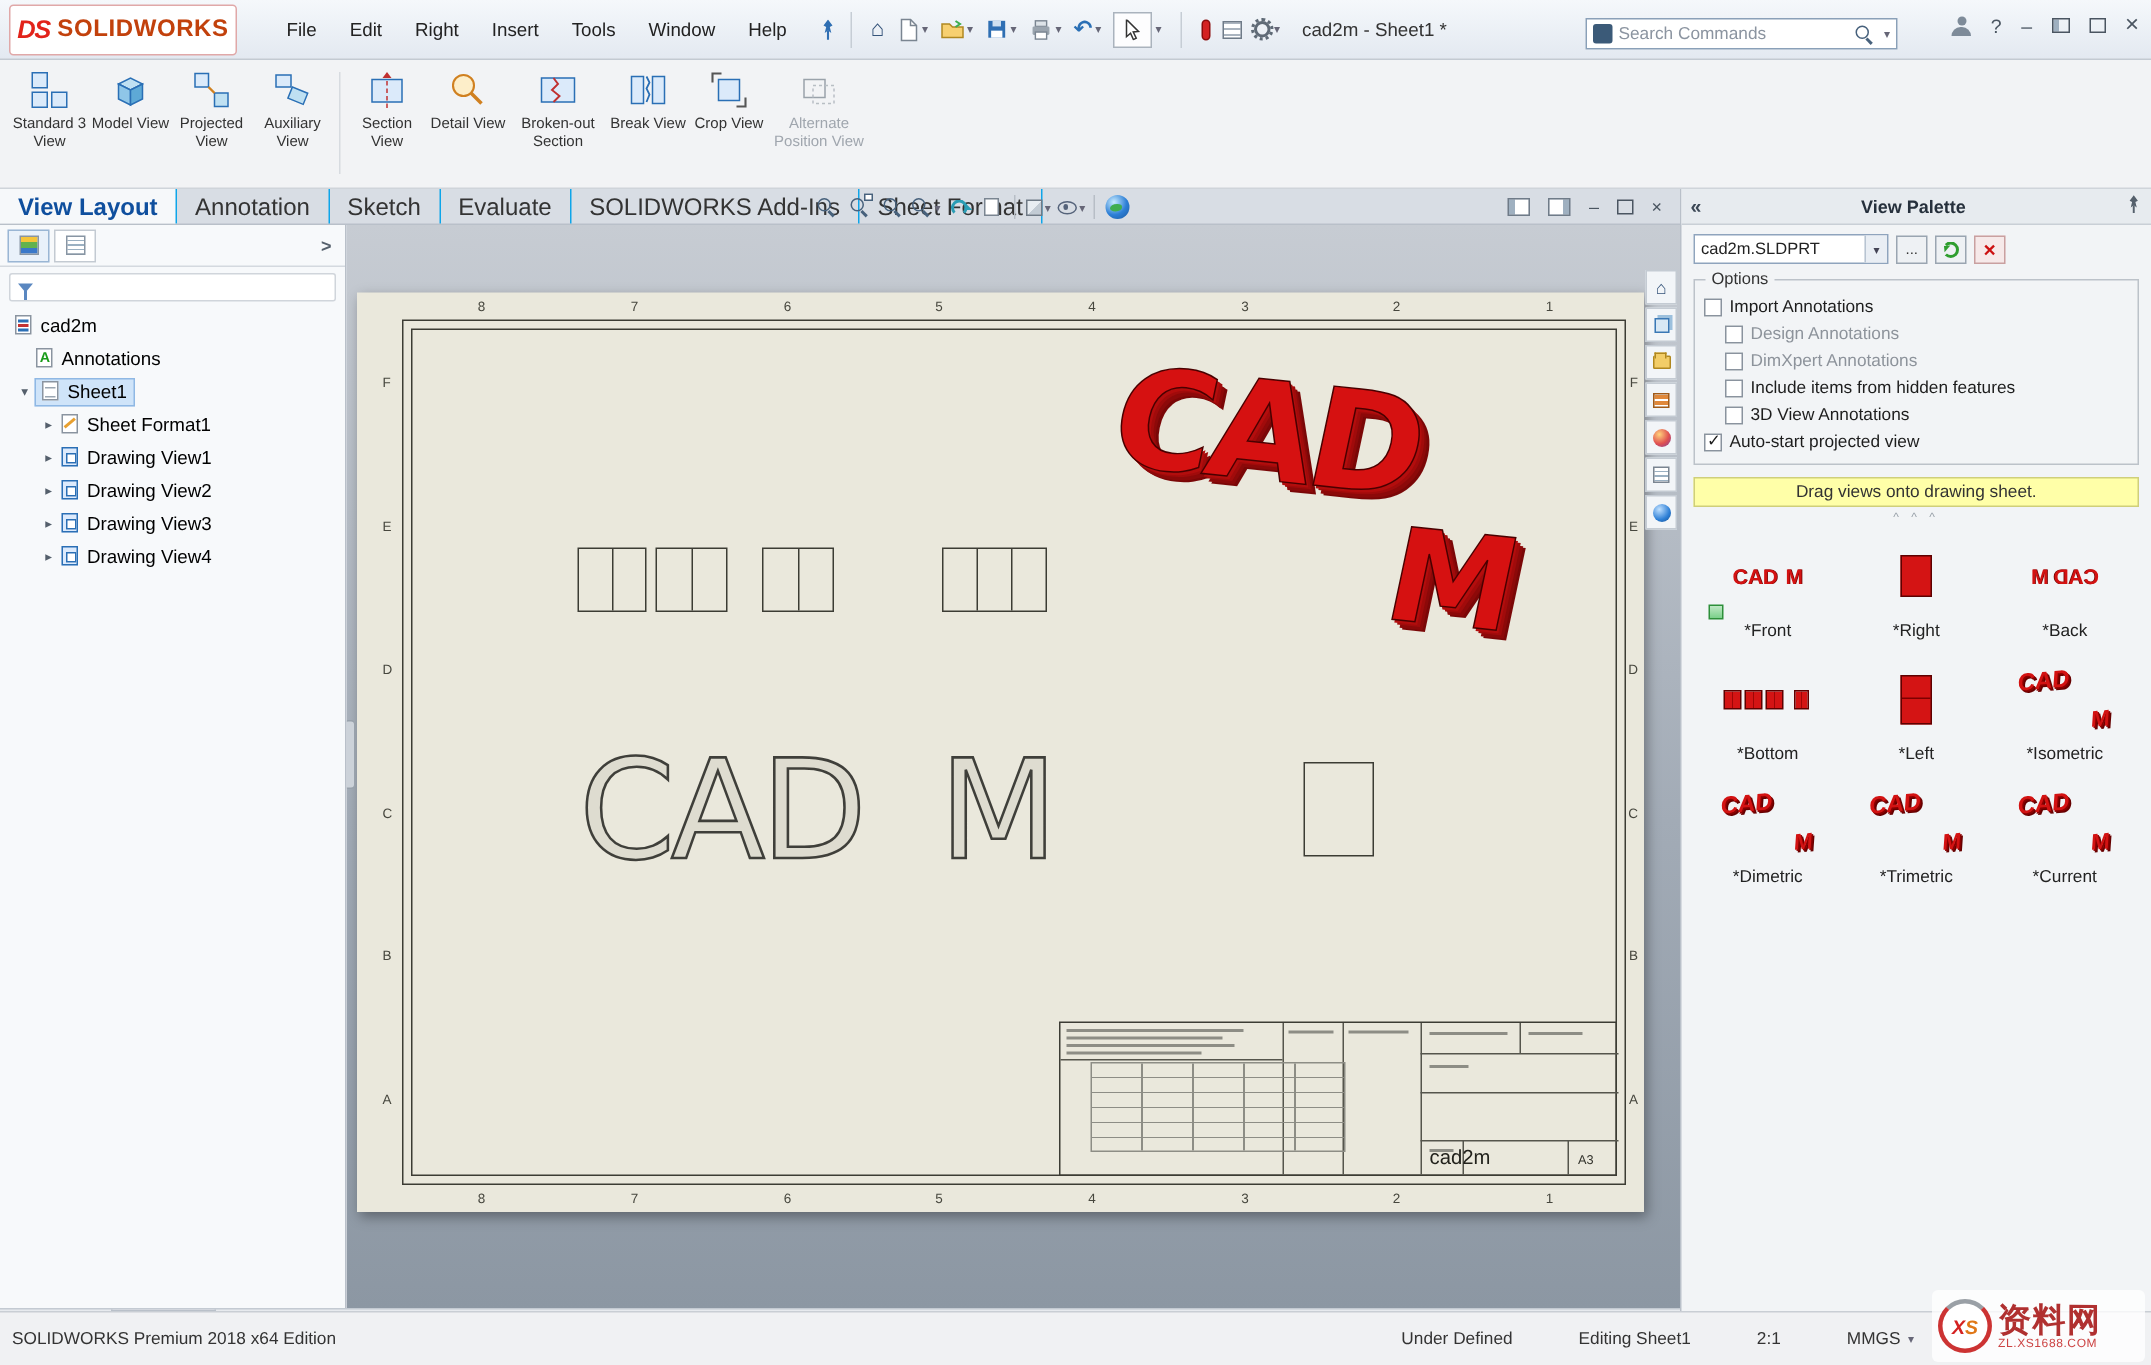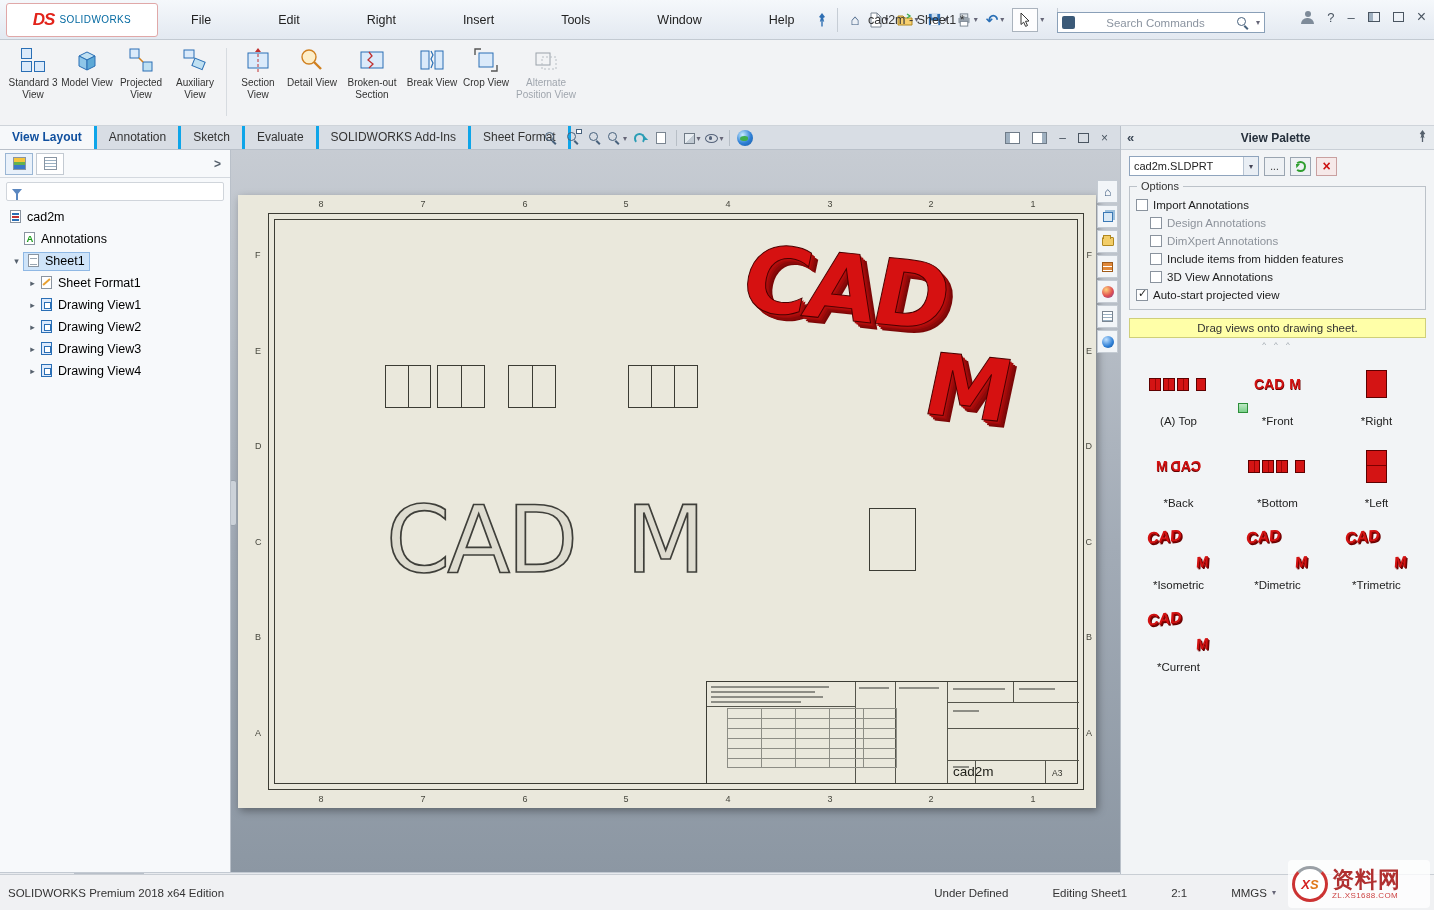--- a/index.html
+++ b/index.html
@@ -6,41 +6,41 @@
   html,body { width:1434px; height:910px; overflow:hidden; }
   body { position:relative; font-family:"Liberation Sans","DejaVu Sans",sans-serif; font-size:12px; color:#222; background:#e8ebef; }
 
   
   .titlebar { position:absolute; top:0; left:0; right:0; height:40px;
     background:linear-gradient(#f5f8fb,#e3e9f1); border-bottom:1px solid #c3cad2;
     display:flex; align-items:center; z-index:20; }
   .logo-box { width:152px; height:34px; margin:2px 6px; background:#fff; border:1px solid #e0a8a8;
     border-radius:3px; display:flex; align-items:center; justify-content:center; gap:5px; }
   .ds { color:#e2231a; font-weight:bold; font-style:italic; font-size:17px; letter-spacing:-1px; }
-  .logo-text { color:#0369a1; font-weight:normal; font-size:10px; letter-spacing:0.4px; }
-  .menubar { display:flex; margin-left:16px;gap:45px; }
+  .logo-text { color:#c2410c; font-weight:bold; font-size:16px; letter-spacing:0.4px; }
+  .menubar { display:flex; margin-left:16px; }
   .menu-item { padding:5px 11px; font-size:12.5px; color:#222; cursor:default; }
   .pin-btn { margin-left:10px; display:flex; align-items:center; }
   .vsep { width:1px; height:24px; background:#c6cdd5; margin:0 9px; }
   .qat { display:flex; align-items:center; }
   .qbtn { display:flex; align-items:center; padding:3px 4px; }
   .caret { font-size:8px; color:#667; margin-left:2px; }
   .ic-home { font-size:15px; color:#35547a; line-height:1; }
   .ic-undo { font-size:15px; color:#2a6fb5; line-height:1; font-weight:bold; }
   .redpill { width:6px; height:14px; background:#d42222; border-radius:3px; border:1px solid #8b0c0c; }
   .gridic { width:13px; height:12px; border:1px solid #6f7b88;
     background:linear-gradient(#fff,#fff),repeating-linear-gradient(#aab4bf 0 1px,transparent 1px 4px); background-blend-mode:multiply; }
   .gear { width:11px; height:11px; border:2px solid #5f6a76; border-radius:50%; position:relative; }
   .gear::before { content:""; position:absolute; inset:-4px; border:2px dotted #5f6a76; border-radius:50%; }
   .selbox { width:26px; height:24px; border:1px solid #aab3bd; background:#fdfdfe; display:flex; align-items:center; justify-content:center; }
   .doc-title { position:absolute; left:868px; top:13px; font-size:12.5px; color:#333; }
   .searchbox { position:absolute; left:1057px; top:12px; width:208px; height:21px; background:#fff;
     border:1px solid #8aa0b8; display:flex; align-items:center; padding:0 4px; gap:4px; }
   .sc-ic { width:13px; height:13px; background:#3b5a78; border-radius:2px; flex:0 0 13px; }
-  .search-input { flex:1; border:none; outline:none; font-size:11.5px; color:#444; background:transparent; min-width:0;text-align:center; }
+  .search-input { flex:1; border:none; outline:none; font-size:11.5px; color:#444; background:transparent; min-width:0; }
   .search-input::placeholder { color:#8b94a0; }
   .mag { position:relative; width:14px; height:14px; display:inline-block; flex:0 0 14px; }
   .mag::before { content:""; position:absolute; left:1px; top:1px; width:7px; height:7px; border:1.6px solid #47617c; border-radius:50%; }
   .mag::after { content:""; position:absolute; left:9px; top:9px; width:5px; height:1.8px; background:#47617c; transform:rotate(45deg); transform-origin:0 0; }
   .win { position:absolute; right:8px; top:9px; display:flex; align-items:center; gap:13px; }
   .wbtn { color:#4a5561; font-size:13px; display:flex; align-items:center; }
   .person { width:13px; height:13px; position:relative; }
   .person::before { content:""; position:absolute; left:3.5px; top:0; width:6px; height:6px; border-radius:50%; background:#7e8b99; }
   .person::after { content:""; position:absolute; left:0; bottom:0; width:13px; height:6px; border-radius:6px 6px 0 0; background:#7e8b99; }
   .wrest { width:11px; height:10px; border:1.6px solid #4a5561; }
@@ -53,21 +53,21 @@
   .rbtn { width:52px; margin:1px 1px; display:flex; flex-direction:column; align-items:center; text-align:center; }
   .rbtn.wide { width:64px; }
   .ric { height:30px; display:flex; align-items:center; justify-content:center; margin-bottom:2px; }
   .rlabel { font-size:10px; color:#333; line-height:1.18; }
   .rbtn.disabled .rlabel { color:#a0a6ae; }
   .rsep { width:1px; height:68px; background:#d7dbe0; margin:4px 4px 0; }
 
   
   .tabrow { position:absolute; top:126px; left:0; width:1120px; height:24px; background:#d8dde4;
     border-bottom:1px solid #b9c0c9; display:flex; align-items:stretch; z-index:14; }
-  .ctab { padding:4px 12px 0; font-size:12px; color:#333; border-right:3px solid #0ea5e9; }
+  .ctab { padding:4px 12px 0; font-size:16px; color:#333; border-right:1px solid #0ea5e9; }
   .ctab.active { background:#f6f8fa; color:#0f4f9e; font-weight:bold; }
   .headsup { position:absolute; left:540px; top:0; height:24px; display:flex; align-items:center; }
   .hbtn { min-width:22px; height:22px; display:flex; align-items:center; justify-content:center; position:relative; padding:0 1px; }
   .hsep { width:1px; height:16px; background:#b7bec6; margin:0 4px; }
   .magrect { position:absolute; right:2px; top:2px; width:6px; height:5px; border:1px solid #47617c; background:#fff; }
   .rot { width:11px; height:11px; border:2px solid #2a9db5; border-radius:50%; border-bottom-color:transparent; position:relative; }
   .rot::after { content:""; position:absolute; right:-4px; bottom:-1px; border:3px solid transparent; border-top-color:#2a9db5; transform:rotate(45deg); }
   .pagemini { width:10px; height:12px; background:#fff; border:1px solid #7a8591; }
   .cubemini { width:11px; height:11px; border:1.6px solid #6f7a86; background:linear-gradient(135deg,#e8edf2 50%,#c2cbd4 50%); }
   .eye { width:13px; height:9px; border:1.6px solid #55637a; border-radius:50%; position:relative; }
@@ -714,31 +714,20 @@
         </span>
       <span>Auto-start projected view</span>
     </label>
   </div>
   <div class="banner">Drag views onto drawing sheet.</div>
   <div class="handle">^ ^ ^</div>
 
   <div class="thumbs">
     <div class="thumb">
       <div class="tprev">
-        <span class="blkrow">
-            <span class="blk"></span>
-            <span class="blk"></span>
-            <span class="blk"></span>
-            <span class="blk one"></span>
-          </span>
-      </div>
-      <div class="tlab">(A) Top</div>
-    </div>
-    <div class="thumb">
-      <div class="tprev">
         <span class="redword">CAD</span>
         <span class="redword" style="margin-left:5px">M</span>
         <span class="grn"></span>
       </div>
       <div class="tlab">*Front</div>
     </div>
     <div class="thumb">
       <div class="tprev">
           <span class="rrect"></span>
         </div>

